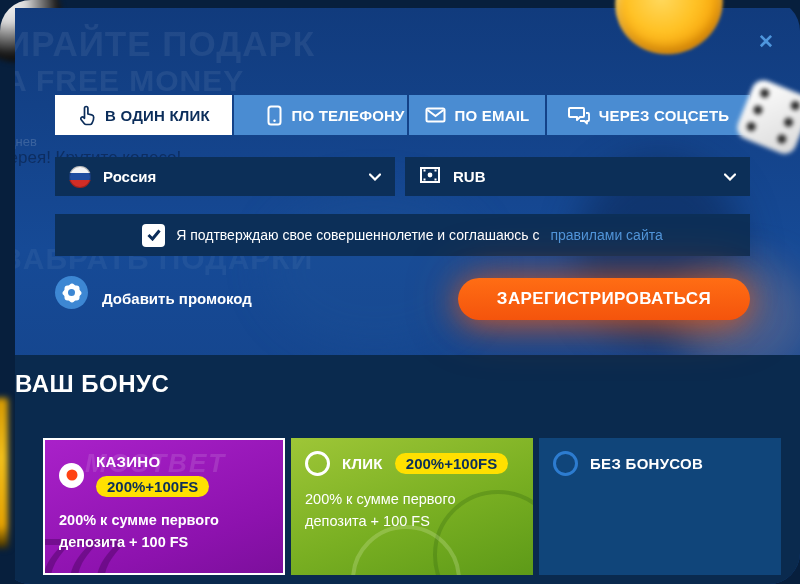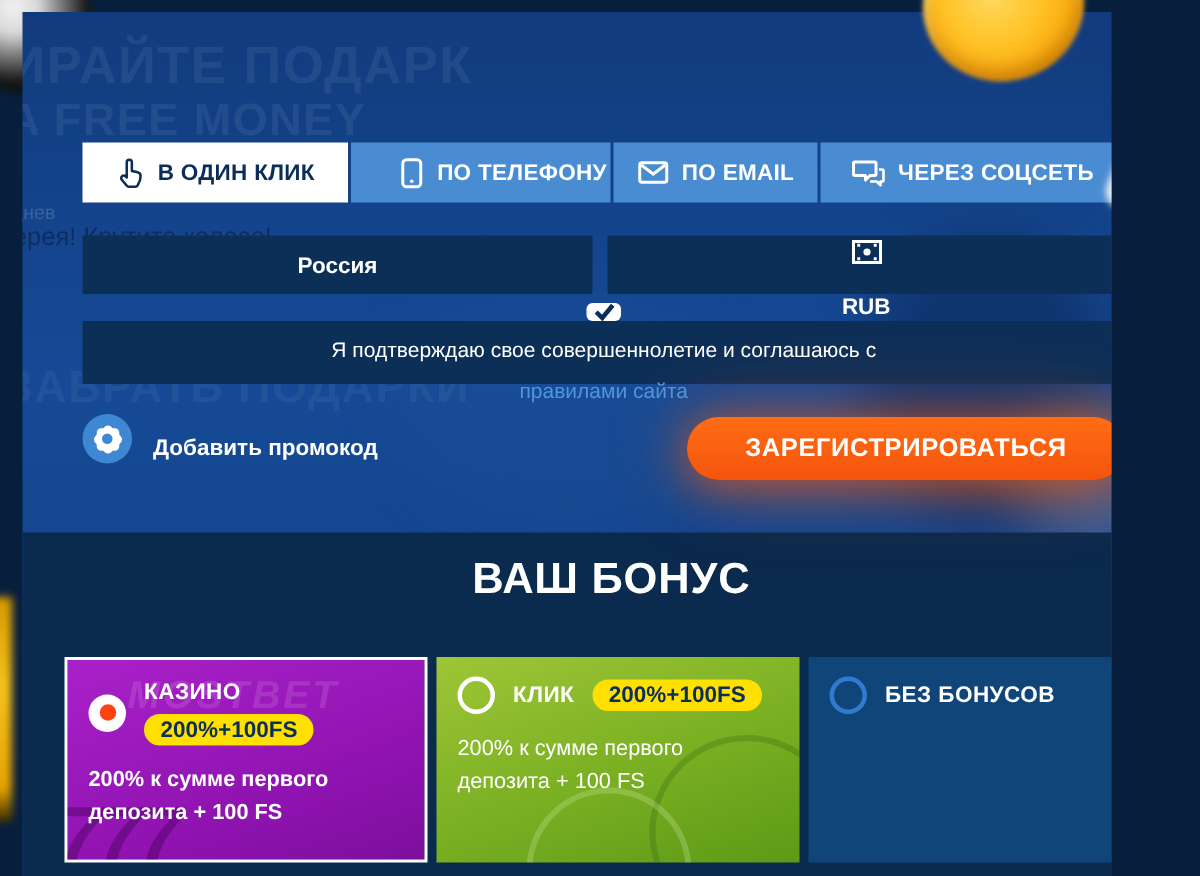--- a/index.html
+++ b/index.html
@@ -1,19 +1,19 @@
 <!DOCTYPE html>
 <html><head>
 <meta charset="utf-8">
 <style>
   * { margin:0; padding:0; box-sizing:border-box; }
   html,body { width:800px; height:584px; overflow:hidden; }
   body { font-family:"Liberation Sans", sans-serif; background:#071f3d; position:relative; }
 
-  #screen { position:absolute; inset:0; width:741px; height:584px; overflow:hidden; }
+  #screen { position:absolute; inset:0; width:800px; height:584px; overflow:hidden;border-radius:31px; }
 
   
   .soccer-ball { position:absolute; left:-30px; top:-30px; width:92px; height:92px; border-radius:50%;
     background: radial-gradient(circle at 42% 38%, #f2f2f2 0%, #d8d8d8 22%, #8a8a8a 38%, #1c1c1c 62%, #000 82%);
     filter: blur(2.5px); z-index:1; }
   .yellow-glow { position:absolute; left:-6px; top:398px; width:14px; height:150px;
     background: linear-gradient(180deg,#d79a00,#f6c21a 40%,#e8a400 85%,#3a2c00);
     filter: blur(3px); z-index:1; }
 
   
@@ -55,32 +55,32 @@
   
   .tabs { position:absolute; left:40px; top:87px; height:40px; display:flex; gap:2px; }
   .tab { height:40px; display:flex; align-items:center; justify-content:center; gap:9px;
     background:#4a8cd2; color:#fff; font-size:15px; font-weight:bold; letter-spacing:.2px; cursor:pointer; }
   .tab.active { background:#ffffff; color:#0b2d5a; }
   .tab.t1 { width:177px; } .tab.t2 { width:173px;padding-left:31px; } .tab.t3 { width:136px; } .tab.t4 { width:203px; }
   .tab svg { display:block; }
 
   
   .select { position:absolute; top:149px; height:39px; background:#0c2f58; display:flex;
-    align-items:center; padding:0 14px; gap:12px; cursor:pointer;flex-direction:column; }
+    align-items:center; padding:0 14px; gap:12px; cursor:pointer; }
   .select.country { left:40px; width:340px; }
   .select.currency { left:390px; width:345px; }
   .select .value { color:#fff; font-size:15px; font-weight:bold; flex:1; }
   .flag-ru { width:22px; height:22px; border-radius:50%;
     background: linear-gradient(180deg,#f5f5f5 0 34%, #1f4ea0 34% 64%, #d22d26 64% 100%);
     box-shadow: inset 0 0 0 1px rgba(0,0,0,.25); }
   .chevron { width:12px; height:8px; }
 
   
   .agreement { position:absolute; left:40px; top:206px; width:695px; height:42px; background:#0c2f58;
-    display:flex; align-items:center; justify-content:center; gap:11px;flex-direction:column; }
+    display:flex; align-items:center; justify-content:center; gap:11px; }
   .checkbox { width:23px; height:23px; background:#fff; border-radius:4px;
     display:flex; align-items:center; justify-content:center; cursor:pointer; }
   .agreement-text { color:#fff; font-size:14px; }
   .agreement-link { color:#4e96dd; font-size:14px; cursor:pointer;text-align:center; }
 
   
   .promo { position:absolute; left:40px; top:268px; display:flex; align-items:center; gap:14px; cursor:pointer; }
   .promo-circle { width:33px; height:33px; border-radius:50%; background:#3d87d3; position:relative; }
   .gear { position:absolute; left:50%; top:50%; width:15px; height:15px; transform:translate(-50%,-50%); }
   .gear span { position:absolute; inset:0; background:#fff; border-radius:3px; }
@@ -89,22 +89,22 @@
     background:#3d87d3; transform:translate(-50%,-50%); z-index:2; }
   .promo-label { color:#fff; font-size:15px; font-weight:bold;margin-top:12px; }
 
   .submit-btn { position:absolute; left:443px; top:270px; width:292px; height:42px; border:none;
     border-radius:21px; background:linear-gradient(180deg,#ff6d14 0%, #f4540c 100%);
     color:#fff; font-family:"Liberation Sans",sans-serif; font-size:17px; font-weight:bold; letter-spacing:.4px;
     box-shadow:0 4px 30px rgba(255,94,12,.65), 0 0 55px rgba(255,94,12,.35); cursor:pointer; }
 
   
   .bonus-section { position:absolute; left:0; top:347px; width:785px; height:229px; background:#0a2a4e; }
-  .bonus-heading { position:absolute; left:0; right:0; top:15px; text-align:center;
-    color:#fff; font-size:29px; font-weight:bold; letter-spacing:.5px; }
+  .bonus-heading { position:absolute; left:0; right:0; top:15px; 
+    color:#fff; font-size:24px; font-weight:bold; letter-spacing:.5px; }
 
   .card { position:absolute; top:83px; width:242px; height:137px; padding:13px 14px; cursor:pointer; overflow:hidden; }
   .card.casino { left:28px; background:linear-gradient(160deg,#a921c9 0%, #8d12ae 70%, #7c0f9c 100%);
     border:2px solid #fff; }
   .card.sport { left:276px; background:linear-gradient(160deg,#9ec637 0%, #79af22 55%, #5d9a18 100%); }
   .card.nobonus { left:524px; background:#10457a; }
 
   .wm-text { position:absolute; left:40px; top:8px; font-size:26px; font-weight:bold; font-style:italic;
     color:rgba(255,255,255,.12); letter-spacing:2px; z-index:0; }
   .wm-777 { position:absolute; left:-6px; bottom:-14px; font-size:52px; font-weight:bold; font-style:italic;

